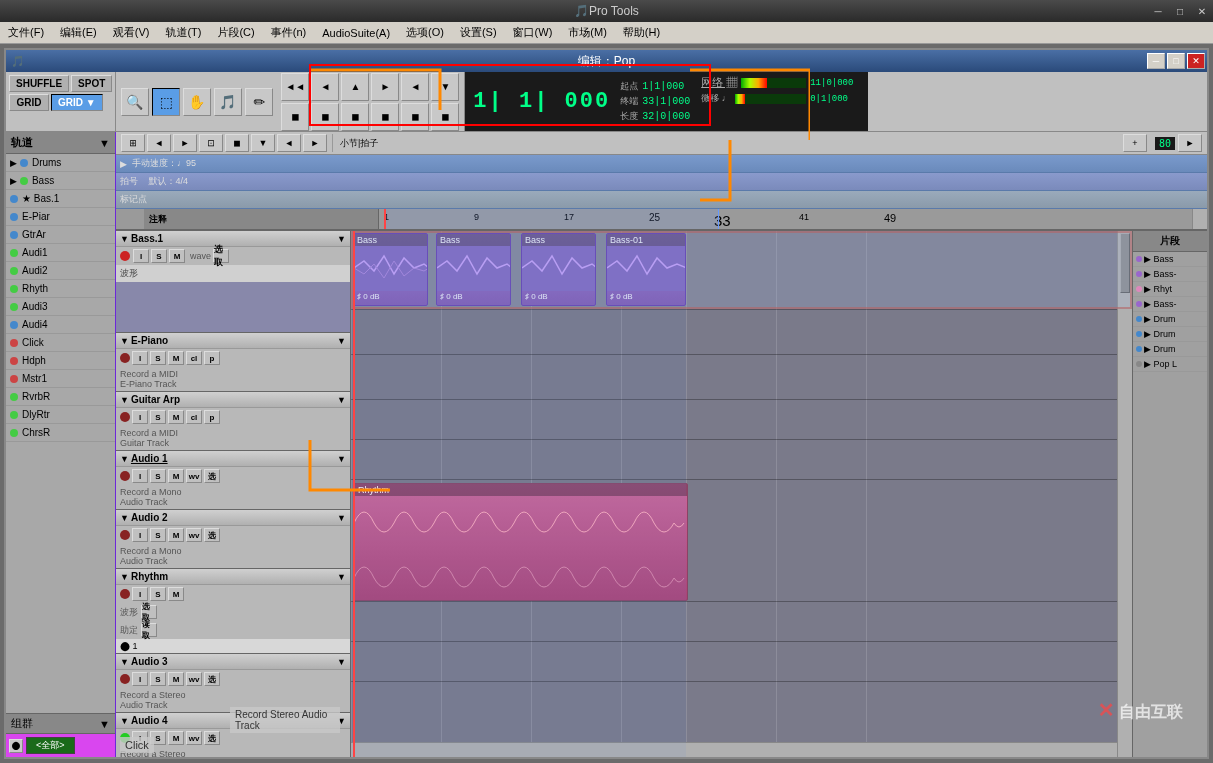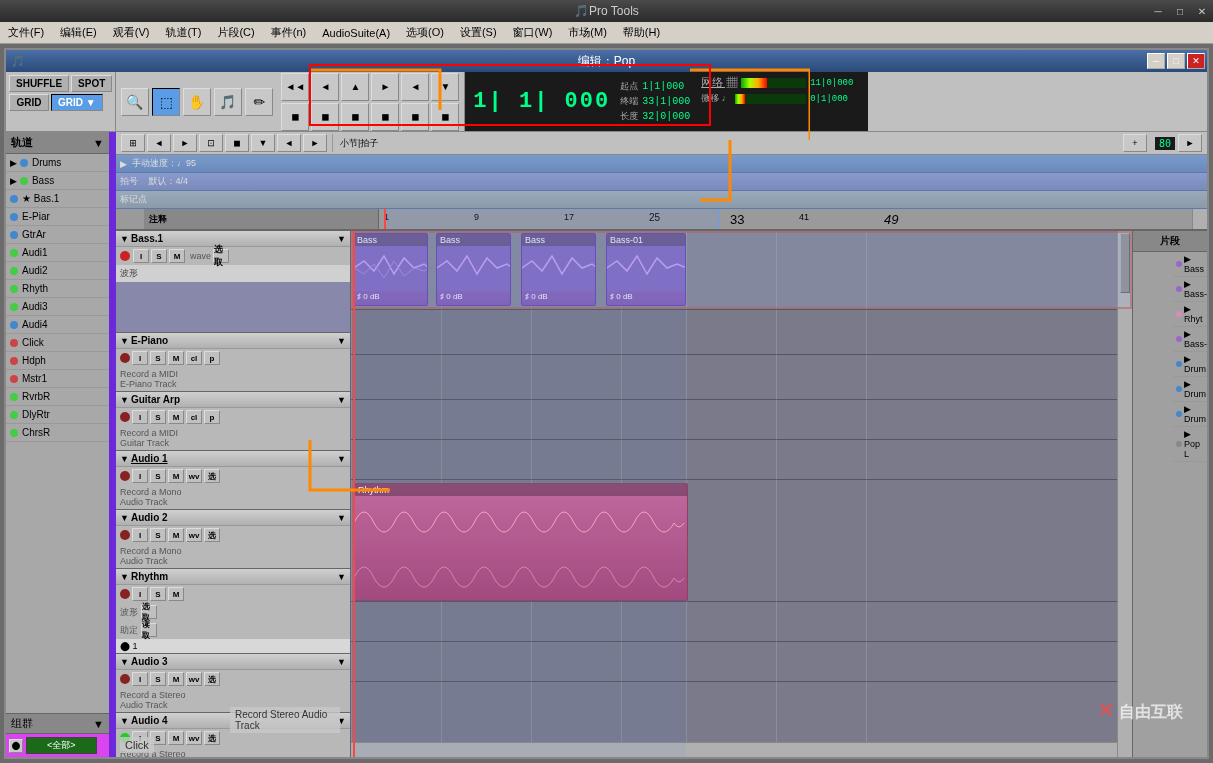--- a/index.html
+++ b/index.html
@@ -303,21 +303,21 @@
 
     #main-editor-body {
       display: flex;
       flex: 1;
       overflow: hidden;
     }
 
     #left-section {
       width: 110px;
       flex-shrink: 0;
-      border-right: 7px solid #6d28d9;
+      border-right: 1px solid #6d28d9;
       display: flex;
       flex-direction: column;
       background: #a8a8a8;
     }
 
     #center-section {
       flex: 1;
       display: flex;
       flex-direction: column;
       overflow: hidden;
@@ -560,21 +560,21 @@
         <span class="track-name">ChrsR</span>
       </div>
 
       <div style="margin-top:auto;border-top:1px solid #666;background:#d946ef;">
         <div style="background:#888;padding:2px 5px;display:flex;align-items:center;justify-content:space-between;border-bottom:1px solid #666;">
           <span>组群</span>
           <span>▼</span>
         </div>
         <div style="padding:3px;display:flex;align-items:center;gap:3px;">
           <div style="width:14px;height:14px;border:1px outset #ddd;background:#c8c8c8;display:flex;align-items:center;justify-content:center;font-size:8px;">⬤</div>
-          <div style="background:#1a6a1a;color:white;font-size:9px;padding:1px 20px;border:1px solid #444;">&lt;全部&gt;</div>
+          <div style="background:#1a6a1a;color:white;font-size:9px;padding:1px 9px;border:1px solid #444;">&lt;全部&gt;</div>
         </div>
       </div>
     </div>
 
     <div id="center-section">
 
       <div id="toolbar-second-row">
         <div style="display:flex;align-items:center;gap:2px;border-right:1px solid #999;padding-right:5px;">
           <div class="ts2-btn">⊞</div>
           <div class="ts2-btn">◄</div>
@@ -608,23 +608,23 @@
       </div>
 
       <div style="background:#9a9a9a;border-bottom:2px solid #666;height:22px;display:flex;align-items:center;position:relative;padding-left:28px;">
         <div style="width:235px;flex-shrink:0;background:#888;height:100%;display:flex;align-items:center;padding:0 5px;border-right:1px solid #666;font-size:9px;font-weight:bold;">注释</div>
         <div style="flex:1;position:relative;height:100%;overflow:hidden;">
 
           <span style="position:absolute;left:5px;top:3px;font-size:9px;">1</span>
           <span style="position:absolute;left:95px;top:3px;font-size:9px;">9</span>
           <span style="position:absolute;left:185px;top:3px;font-size:9px;">17</span>
           <span style="position:absolute;left:270px;top:3px;font-size:10px;text-align:center;">25</span>
-          <span style="position:absolute;left:335px;top:3px;font-size:13px;margin-left:16px;">33</span>
+          <span style="position:absolute;left:335px;top:3px;font-size:15px;">33</span>
           <span style="position:absolute;left:420px;top:3px;font-size:9px;">41</span>
-          <span style="position:absolute;left:505px;top:3px;font-size:13px;font-style:italic;">49</span>
+          <span style="position:absolute;left:505px;top:3px;font-size:11px;">49</span>
 
           <div style="position:absolute;left:5px;top:0;bottom:0;width:2px;background:#ff4444;z-index:5;"></div>
 
           <div style="position:absolute;left:5px;top:0;bottom:0;width:335px;background:rgba(100,150,255,0.15);border-right:1px solid #6699ff;"></div>
         </div>
         <div style="width:15px;background:#b0b0b0;border-left:1px solid #888;height:100%;"></div>
       </div>
 
       <div style="display:flex;flex:1;overflow:hidden;">
 
@@ -883,21 +883,21 @@
           </div>
 
           <div style="position:absolute;left:0;right:15px;bottom:0;height:15px;background:#b0b0b0;border-top:1px solid #888;"></div>
 
         </div>
 
         <div id="right-panel">
           <div id="right-panel-header">
             <span>片段</span>
           </div>
-          <div style="overflow-y:auto;flex:1;padding-left:40px;">
+          <div style="overflow-y:auto;flex:1;">
             <div class="clip-item">
               <div class="clip-dot" style="background:#9966cc;"></div>
               <span>▶ Bass</span>
             </div>
             <div class="clip-item">
               <div class="clip-dot" style="background:#9966cc;"></div>
               <span>▶ Bass-</span>
             </div>
             <div class="clip-item">
               <div class="clip-dot" style="background:#dd88bb;"></div>

